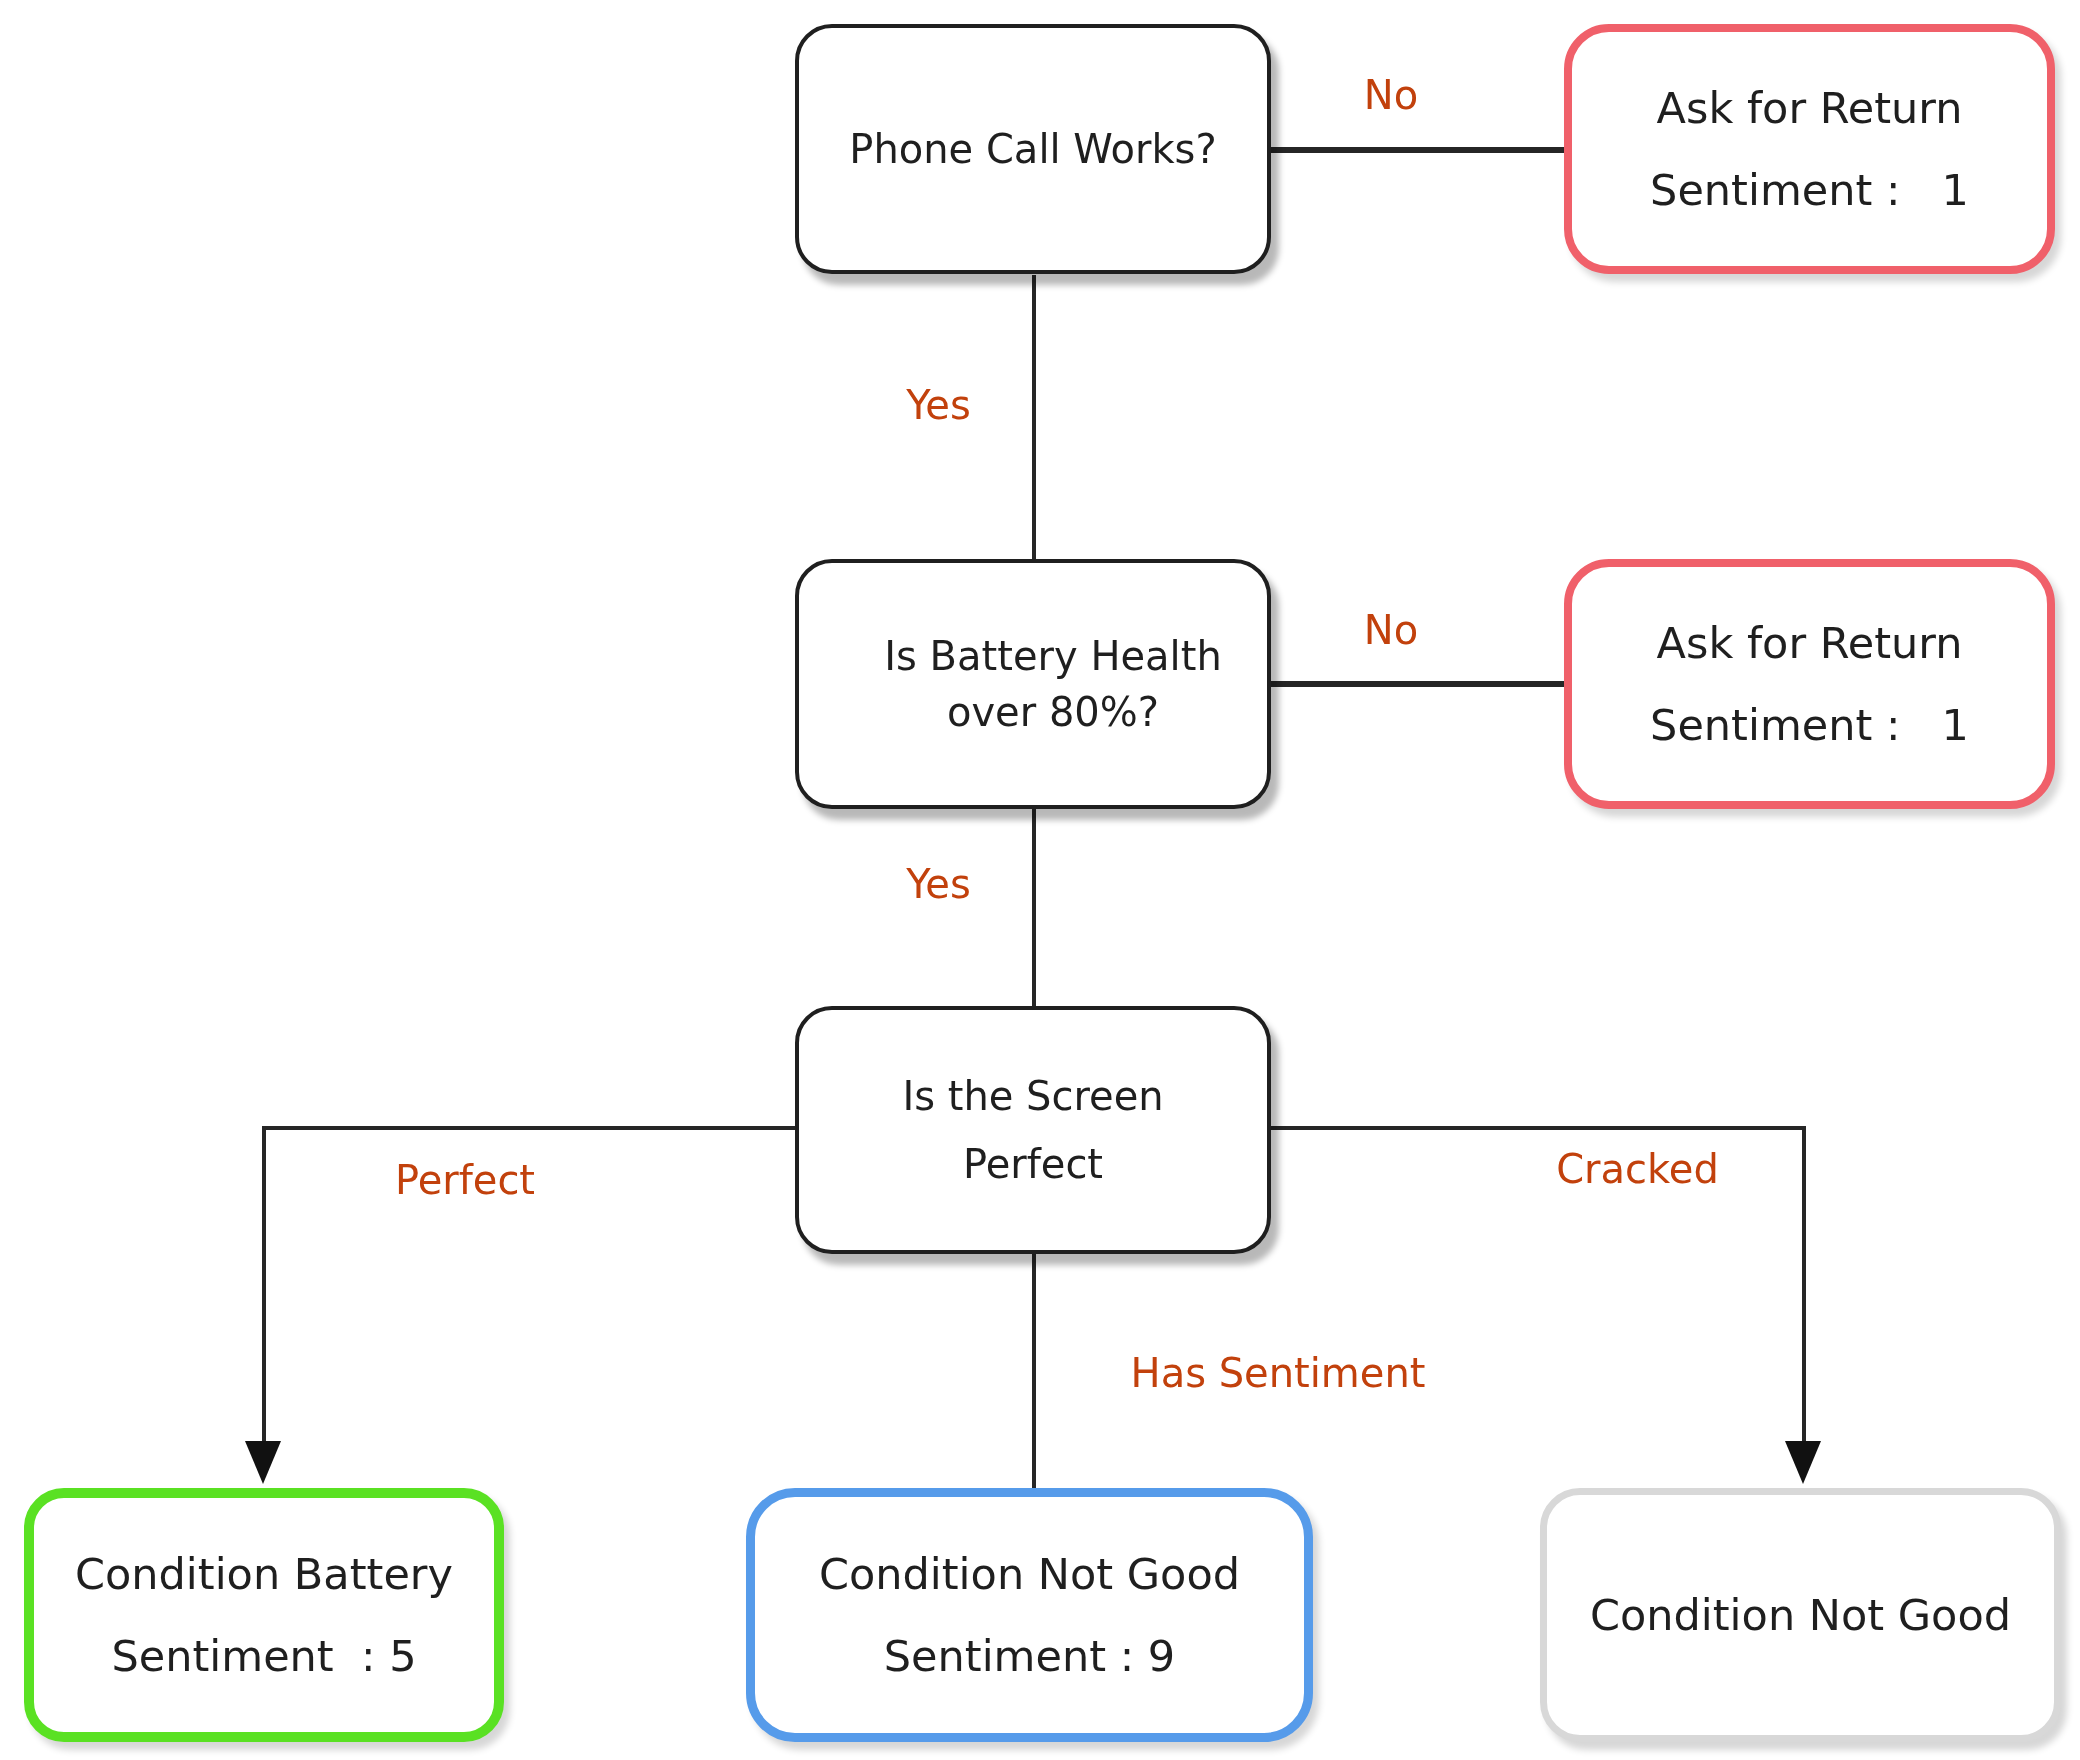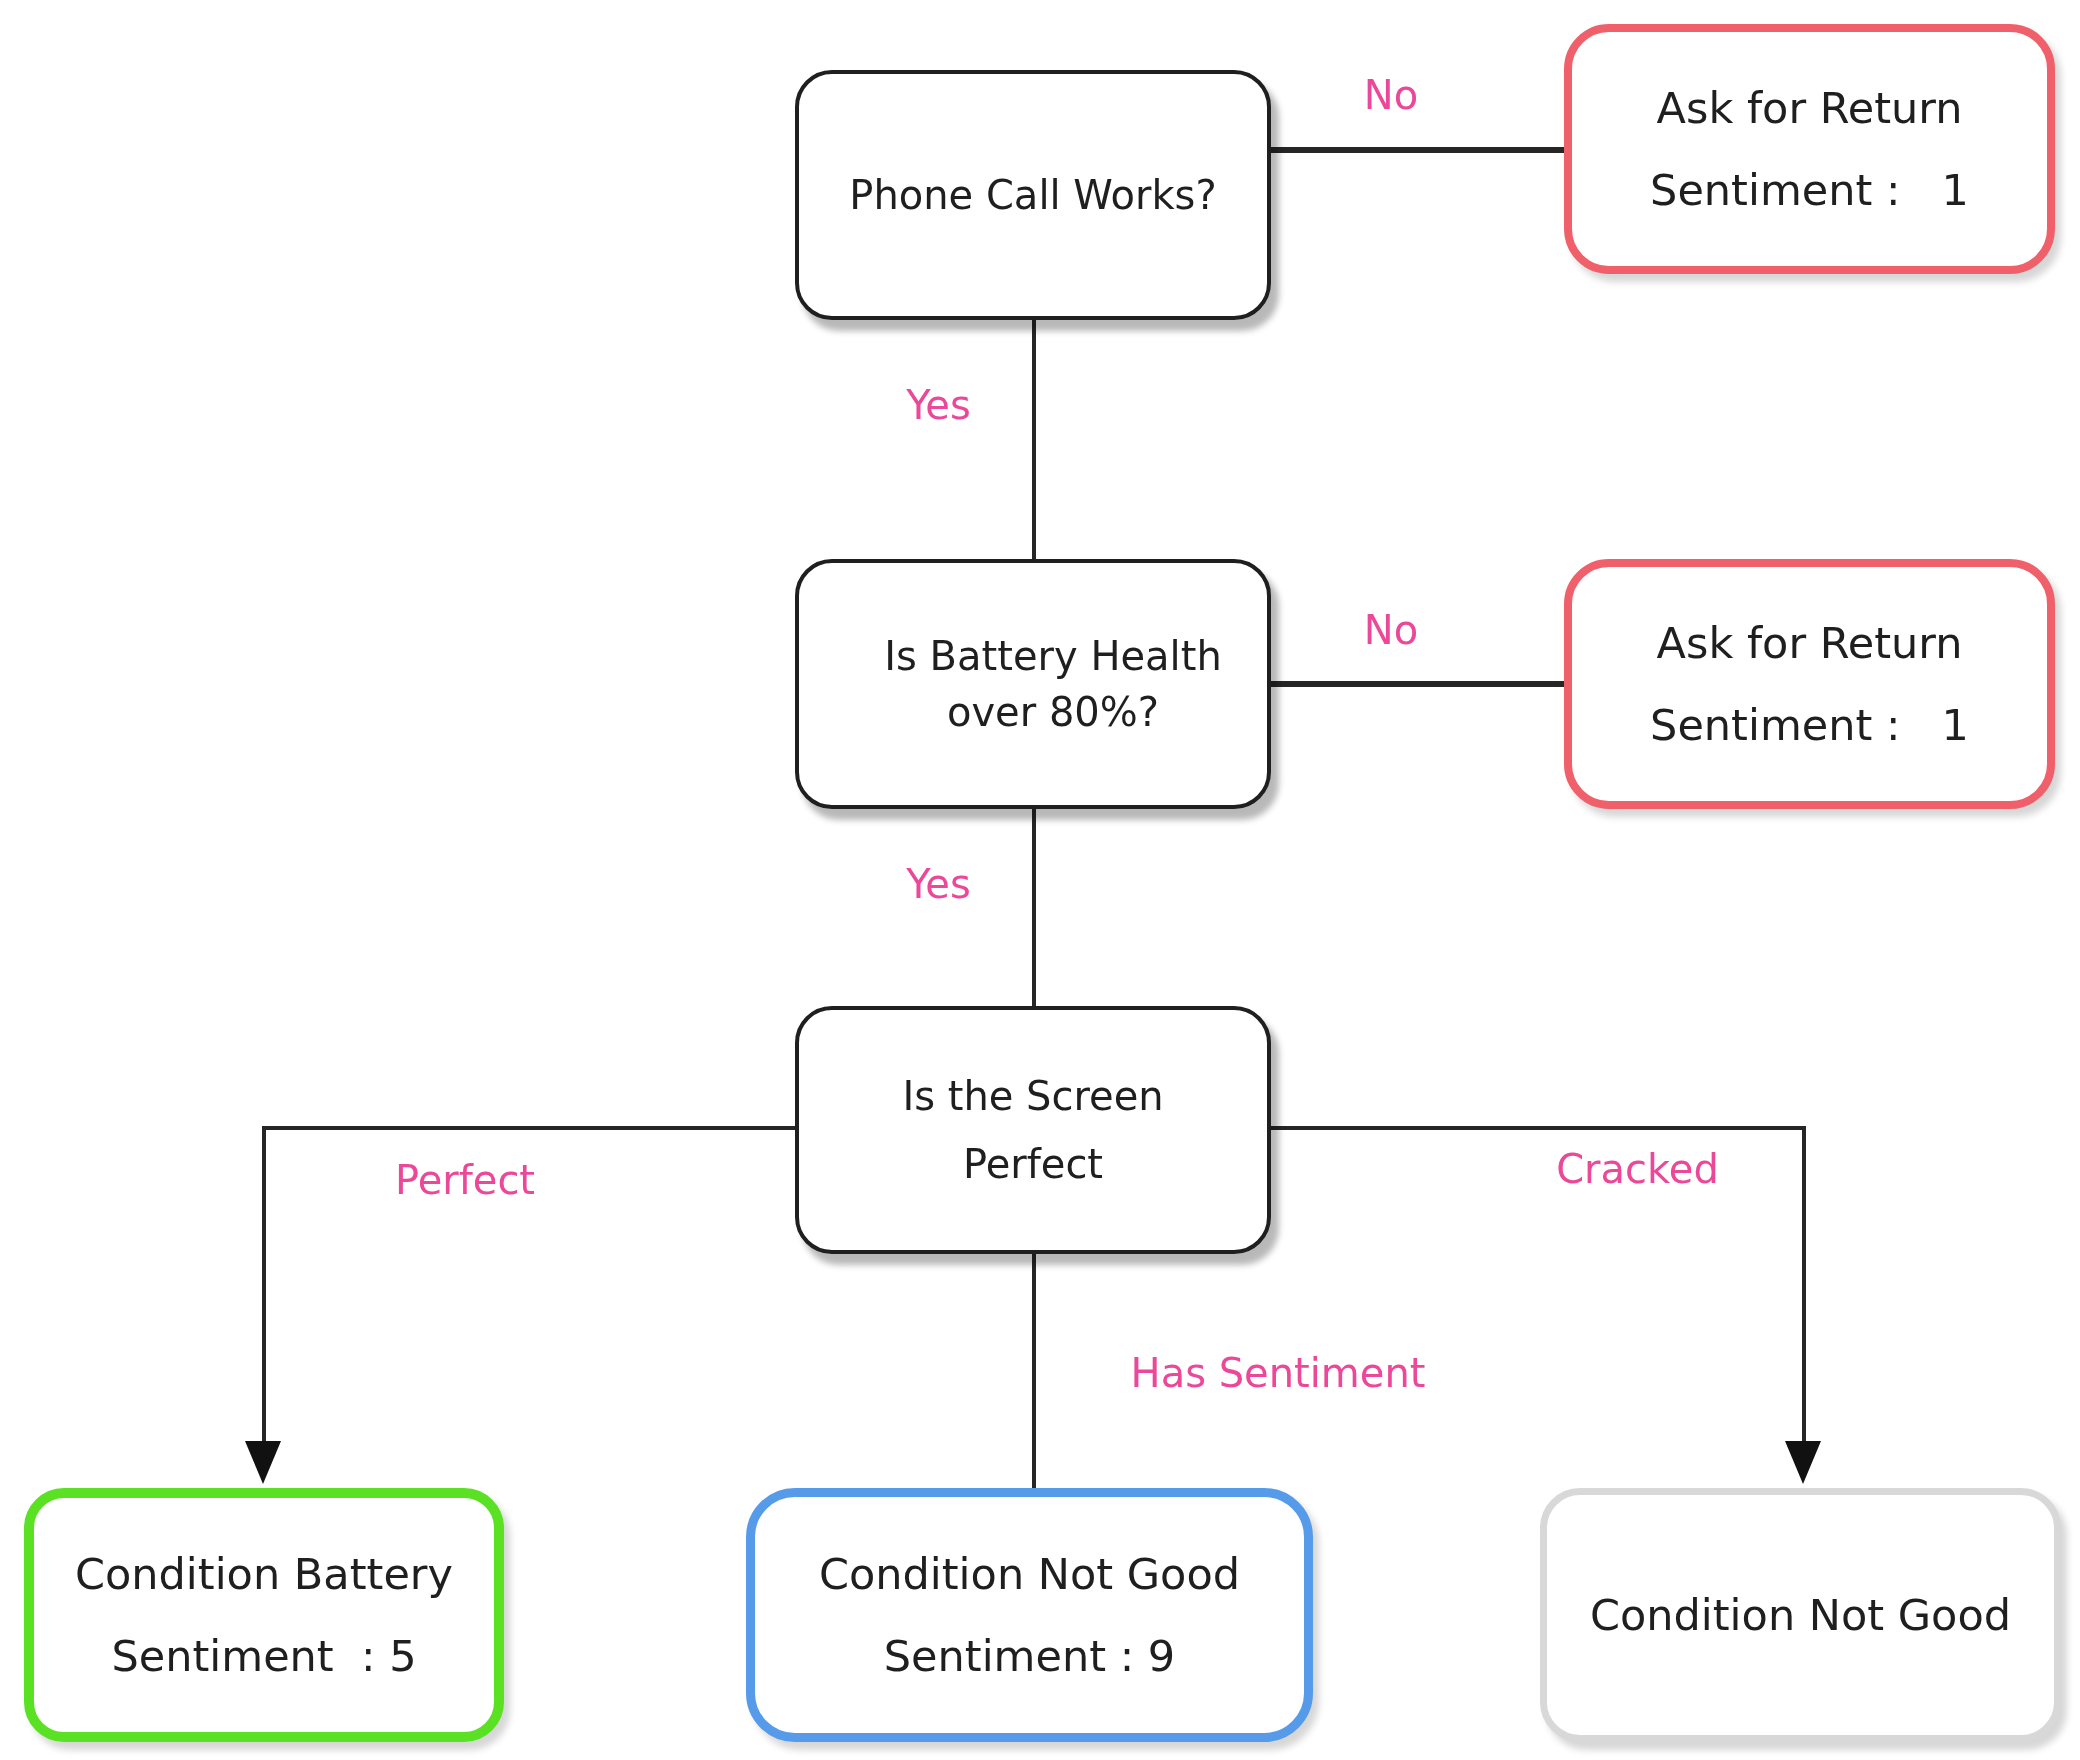--- a/index.html
+++ b/index.html
@@ -74,21 +74,21 @@
     border-top: 43px solid #111111;
   }
   .arrow-left-pos  { left: 245px;  top: 1441px; }
   .arrow-right-pos { left: 1785px; top: 1441px; }
 
   
   .edge-label {
     position: absolute;
     font-size: 40px;
     line-height: 49px;
-    color: #ec4899;
+    color: #c2410c;
     text-align: center;
     white-space: pre;
   }
   .lbl-no1      { left: 1330px; top: 71px;   width: 122px; }
   .lbl-no2      { left: 1330px; top: 606px;  width: 122px; }
   .lbl-yes1     { left: 869px; top: 381px;  width: 139px; }
   .lbl-yes2     { left: 869px; top: 860px;  width: 139px; }
   .lbl-perfect  { left: 352px;  top: 1156px; width: 226px; }
   .lbl-cracked  { left: 1516px; top: 1145px; width: 243px; }
   .lbl-scratchs { left: 1104px; top: 1349px; width: 348px; }
@@ -112,21 +112,21 @@
   <div class="arrow-down arrow-right-pos"></div>
 
   <div class="edge-label lbl-no1">No</div>
   <div class="edge-label lbl-no2">No</div>
   <div class="edge-label lbl-yes1">Yes</div>
   <div class="edge-label lbl-yes2">Yes</div>
   <div class="edge-label lbl-perfect">Perfect</div>
   <div class="edge-label lbl-cracked">Cracked</div>
   <div class="edge-label lbl-scratchs">Has Sentiment</div>
 
-  <div class="node decision node-phone" style="border-color: rgb(31, 31, 31); margin-top: 46px;">
+  <div class="node decision node-phone" style="border-color: rgb(31, 31, 31);">
     <div class="node-line">Phone Call Works?</div>
   </div>
 
   <div class="node decision node-battery" style="border-color: rgb(31, 31, 31); padding-left: 40px;">
     <div class="node-line">Is Battery Health</div>
     <div class="node-line">over 80%?</div>
   </div>
 
   <div class="node decision node-screen" style="border-color: rgb(31, 31, 31);">
     <div class="node-line">Is the Screen</div>

